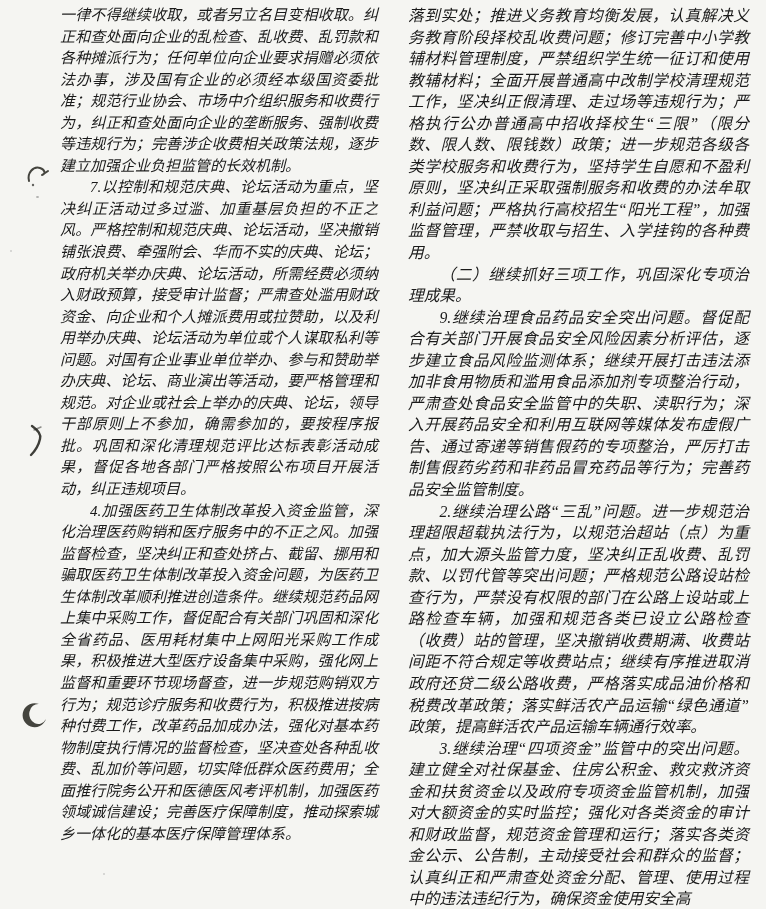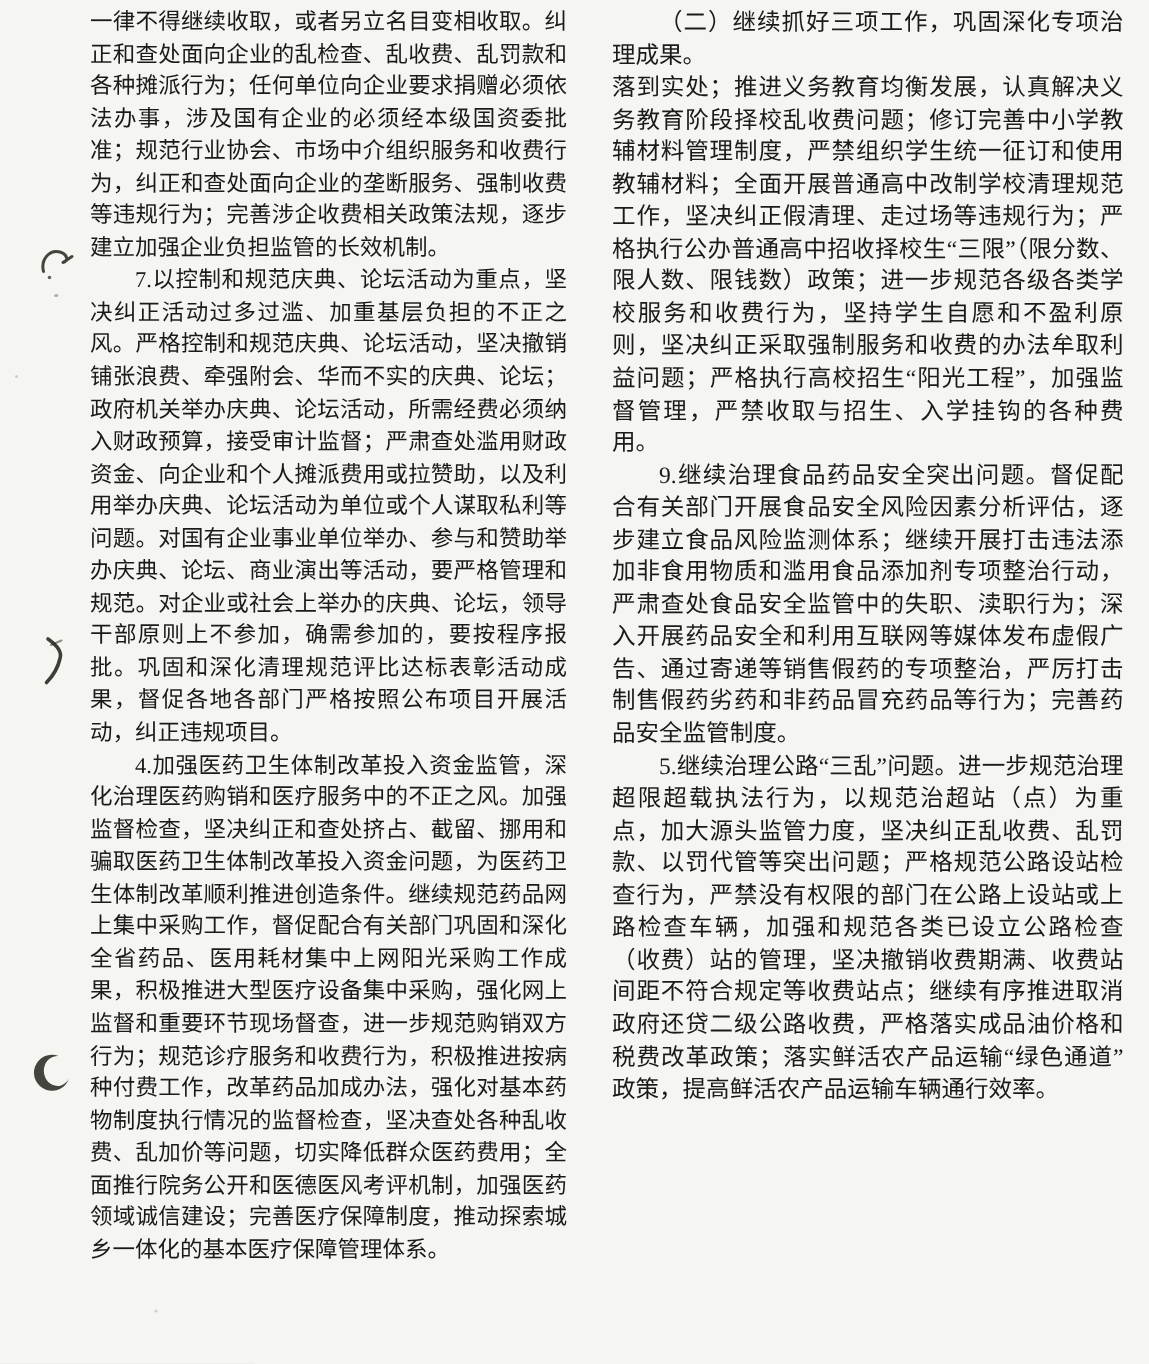--- a/index.html
+++ b/index.html
@@ -12,21 +12,21 @@
     color:var(--ink,#1a1a1a);
   }
   .col {
     position:absolute; top:5px;
     text-align:justify;
     text-justify:inter-ideograph;
     word-break:break-all;
   }
   .col-left  { left:60px;  width:318px; font-size:15px;   line-height:21.55px; }
   .col-right { left:408px; width:341px; font-size:15.7px; line-height:21.55px; }
-  .col p { margin:0; }
+  .col p { margin:0;font-style:italic; }
   .col p.indent { text-indent:2em; }
   .mark { position:absolute; }
   .mark-1 { left:25px; top:163px; }
   .mark-2 { left:29px; top:424px; }
   .mark-3 { left:21px; top:701px; }
   .speck { position:absolute; border-radius:50%; background:rgba(50,50,48,.35); }
   .speck-1 { left:36px;  top:196px; width:3px; height:2px; }
   .speck-2 { left:10px;  top:250px; width:2px; height:2px; background:rgba(50,50,48,.2); }
   .speck-3 { left:103px; top:873px; width:2px; height:2px; background:rgba(50,50,48,.2); }
 </style>
@@ -53,19 +53,20 @@
   <span class="speck speck-2"></span>
   <span class="speck speck-3"></span>
 
   <div class="col col-left">
     <p class="para">一律不得继续收取，或者另立名目变相收取。纠正和查处面向企业的乱检查、乱收费、乱罚款和各种摊派行为；任何单位向企业要求捐赠必须依法办事，涉及国有企业的必须经本级国资委批准；规范行业协会、市场中介组织服务和收费行为，纠正和查处面向企业的垄断服务、强制收费等违规行为；完善涉企收费相关政策法规，逐步建立加强企业负担监管的长效机制。</p>
     <p class="para indent">7.以控制和规范庆典、论坛活动为重点，坚决纠正活动过多过滥、加重基层负担的不正之风。严格控制和规范庆典、论坛活动，坚决撤销铺张浪费、牵强附会、华而不实的庆典、论坛；政府机关举办庆典、论坛活动，所需经费必须纳入财政预算，接受审计监督；严肃查处滥用财政资金、向企业和个人摊派费用或拉赞助，以及利用举办庆典、论坛活动为单位或个人谋取私利等问题。对国有企业事业单位举办、参与和赞助举办庆典、论坛、商业演出等活动，要严格管理和规范。对企业或社会上举办的庆典、论坛，领导干部原则上不参加，确需参加的，要按程序报批。巩固和深化清理规范评比达标表彰活动成果，督促各地各部门严格按照公布项目开展活动，纠正违规项目。</p>
     <p class="para indent">4.加强医药卫生体制改革投入资金监管，深化治理医药购销和医疗服务中的不正之风。加强监督检查，坚决纠正和查处挤占、截留、挪用和骗取医药卫生体制改革投入资金问题，为医药卫生体制改革顺利推进创造条件。继续规范药品网上集中采购工作，督促配合有关部门巩固和深化全省药品、医用耗材集中上网阳光采购工作成果，积极推进大型医疗设备集中采购，强化网上监督和重要环节现场督查，进一步规范购销双方行为；规范诊疗服务和收费行为，积极推进按病种付费工作，改革药品加成办法，强化对基本药物制度执行情况的监督检查，坚决查处各种乱收费、乱加价等问题，切实降低群众医药费用；全面推行院务公开和医德医风考评机制，加强医药领域诚信建设；完善医疗保障制度，推动探索城乡一体化的基本医疗保障管理体系。</p>
   </div>
 
   <div class="col col-right">
+    <p class="para">落到实处；推进义务教育均衡发展，认真解决义务教育阶段择校乱收费问题；修订完善中小学教辅材料管理制度，严禁组织学生统一征订和使用教辅材料；全面开展普通高中改制学校清理规范工作，坚决纠正假清理、走过场等违规行为；严格执行公办普通高中招收择校生“三限”（限分数、限人数、限钱数）政策；进一步规范各级各类学校服务和收费行为，坚持学生自愿和不盈利原则，坚决纠正采取强制服务和收费的办法牟取利益问题；严格执行高校招生“阳光工程”，加强监督管理，严禁收取与招生、入学挂钩的各种费用。</p>
     <p class="para indent">（二）继续抓好三项工作，巩固深化专项治理成果。</p>
-    <p class="para">落到实处；推进义务教育均衡发展，认真解决义务教育阶段择校乱收费问题；修订完善中小学教辅材料管理制度，严禁组织学生统一征订和使用教辅材料；全面开展普通高中改制学校清理规范工作，坚决纠正假清理、走过场等违规行为；严格执行公办普通高中招收择校生“三限”（限分数、限人数、限钱数）政策；进一步规范各级各类学校服务和收费行为，坚持学生自愿和不盈利原则，坚决纠正采取强制服务和收费的办法牟取利益问题；严格执行高校招生“阳光工程”，加强监督管理，严禁收取与招生、入学挂钩的各种费用。</p>
     <p class="para indent">9.继续治理食品药品安全突出问题。督促配合有关部门开展食品安全风险因素分析评估，逐步建立食品风险监测体系；继续开展打击违法添加非食用物质和滥用食品添加剂专项整治行动，严肃查处食品安全监管中的失职、渎职行为；深入开展药品安全和利用互联网等媒体发布虚假广告、通过寄递等销售假药的专项整治，严厉打击制售假药劣药和非药品冒充药品等行为；完善药品安全监管制度。</p>
-    <p class="para indent">5.继续治理公路“三乱”问题。进一步规范治理超限超载执法行为，以规范治超站（点）为重点，加大源头监管力度，坚决纠正乱收费、乱罚款、以罚代管等突出问题；严格规范公路设站检查行为，严禁没有权限的部门在公路上设站或上路检查车辆，加强和规范各类已设立公路检查（收费）站的管理，坚决撤销收费期满、收费站间距不符合规定等收费站点；继续有序推进取消政府还贷二级公路收费，严格落实成品油价格和税费改革政策；落实鲜活农产品运输“绿色通道”政策，提高鲜活农产品运输车辆通行效率。</p>
+    <p class="para indent">2.继续治理公路“三乱”问题。进一步规范治理超限超载执法行为，以规范治超站（点）为重点，加大源头监管力度，坚决纠正乱收费、乱罚款、以罚代管等突出问题；严格规范公路设站检查行为，严禁没有权限的部门在公路上设站或上路检查车辆，加强和规范各类已设立公路检查（收费）站的管理，坚决撤销收费期满、收费站间距不符合规定等收费站点；继续有序推进取消政府还贷二级公路收费，严格落实成品油价格和税费改革政策；落实鲜活农产品运输“绿色通道”政策，提高鲜活农产品运输车辆通行效率。</p>
+    <p class="para indent">3.继续治理“四项资金”监管中的突出问题。建立健全对社保基金、住房公积金、救灾救济资金和扶贫资金以及政府专项资金监管机制，加强对大额资金的实时监控；强化对各类资金的审计和财政监督，规范资金管理和运行；落实各类资金公示、公告制，主动接受社会和群众的监督；认真纠正和严肃查处资金分配、管理、使用过程中的违法违纪行为，确保资金使用安全高</p>
   </div>
 
 </div>
 
 </body></html>

